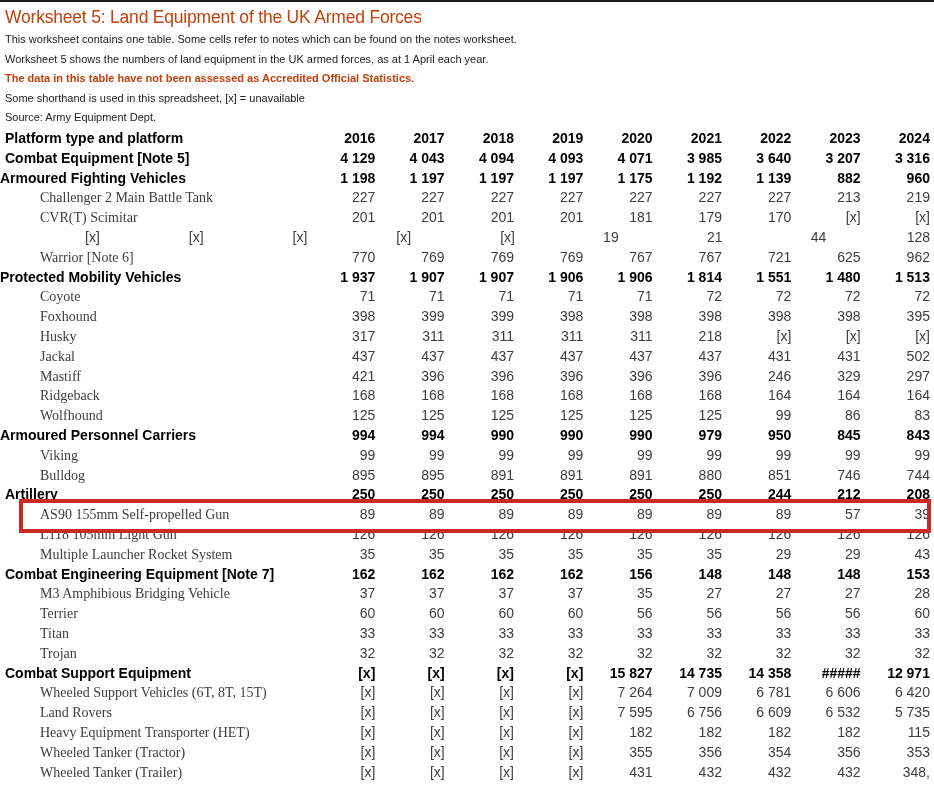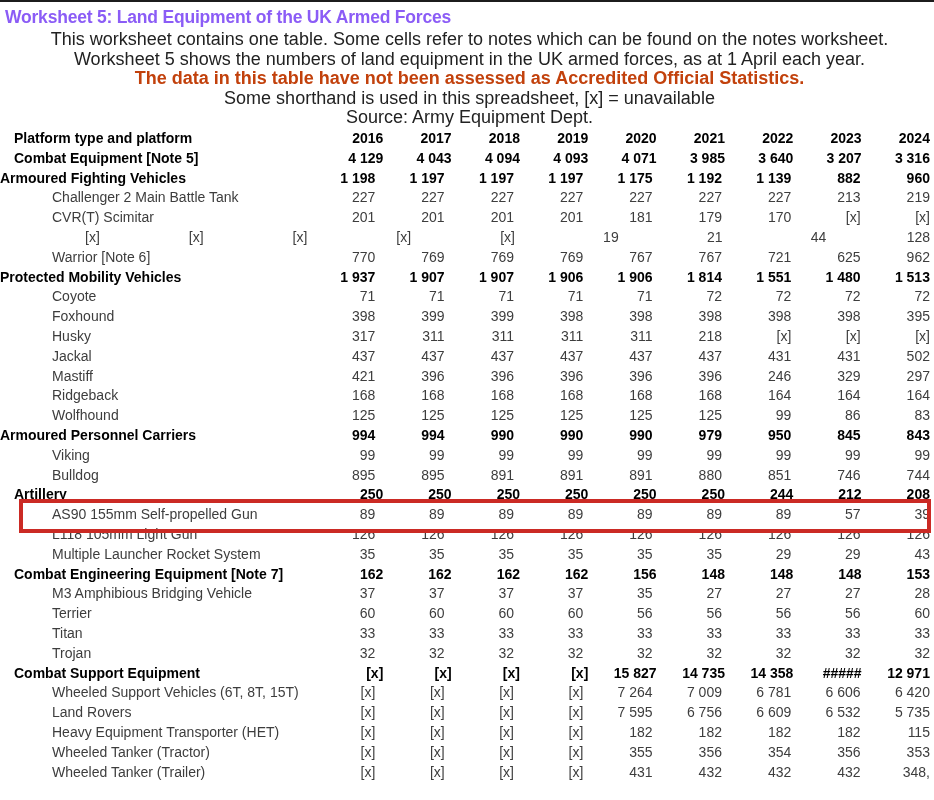--- a/index.html
+++ b/index.html
@@ -12,32 +12,31 @@
     color: #000;
     box-sizing: border-box;
     border-top: 2px solid #1c1c1c;
   }
   .header-block {
     position: absolute;
     left: 5px; top: 2px; right: 0;
   }
   .page-title {
     font-size: 17.5px;
-    font-weight: 700;
+    font-weight: 400;
     letter-spacing: -0.2px;
     line-height: 26px;
     white-space: nowrap;
-    color: #8b5cf6;
+    color: #c2410c;
   }
   .intro-line {
-    font-size: 18px;
+    font-size: 11px;
     line-height: 19.6px;
     color: #222;
     white-space: nowrap;
-    text-align: center;
   }
   .intro-line.bold { font-weight: 700; color: #c2410c; }
 
   .equip-table {
     position: absolute;
     left: 0; top: 127px;
     width: 934px;
   }
   .trow {
     display: flex;
@@ -52,23 +51,23 @@
     overflow: hidden;
   }
   .trow .cell {
     flex: 1 1 0;
     text-align: right;
     padding-right: 4px;
     box-sizing: border-box;
   }
   .trow.bold { font-weight: 700; color: #000; }
   .trow.regular { color: #3d3d3d; }
-  .lv0 { padding-left: 5px; margin-left: 9px; }
+  .lv0 { padding-left: 5px; }
   .lv1 { }
-  .lv2 { padding-left: 52px; }
+  .lv2 { padding-left: 40px; font-family: Liberation Serif, serif; }
 
   .highlight-box {
     position: absolute;
     left: 19px; top: 497px;
     width: 912px; height: 34px;
     box-sizing: border-box;
     border: 4px solid #cb2a24;
     background: transparent;
     pointer-events: none;
   }

